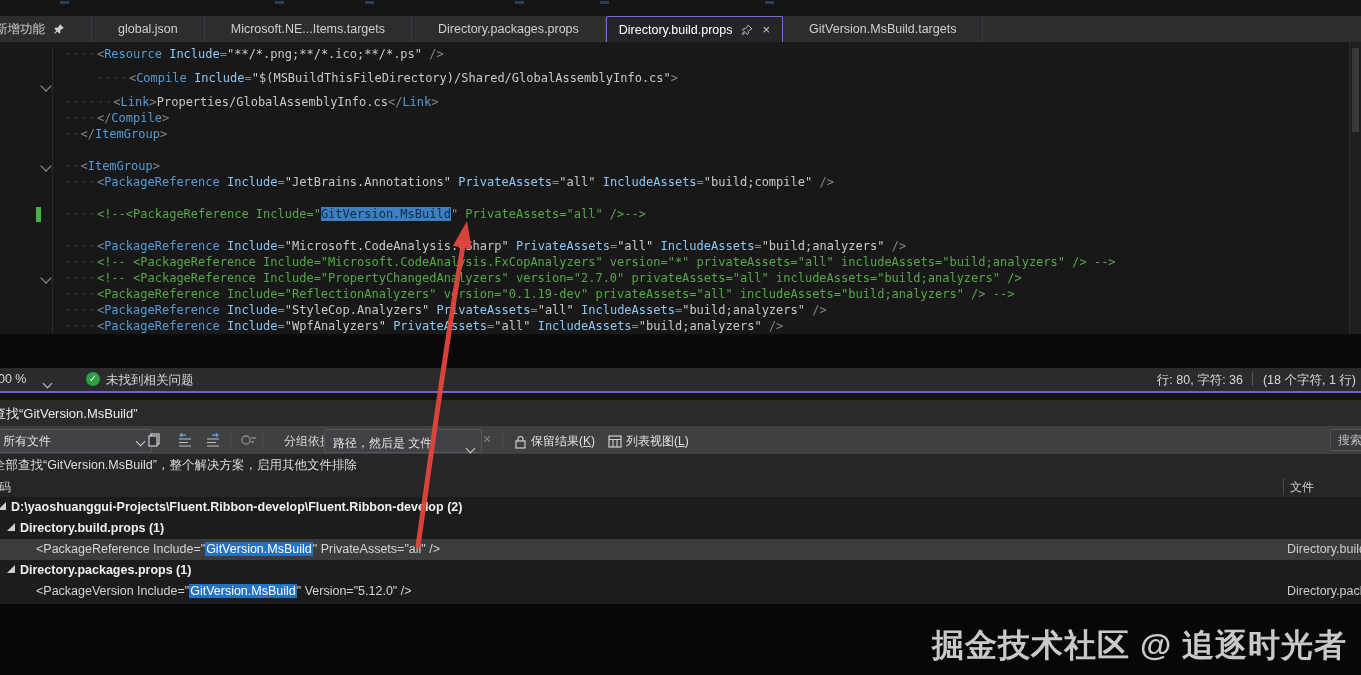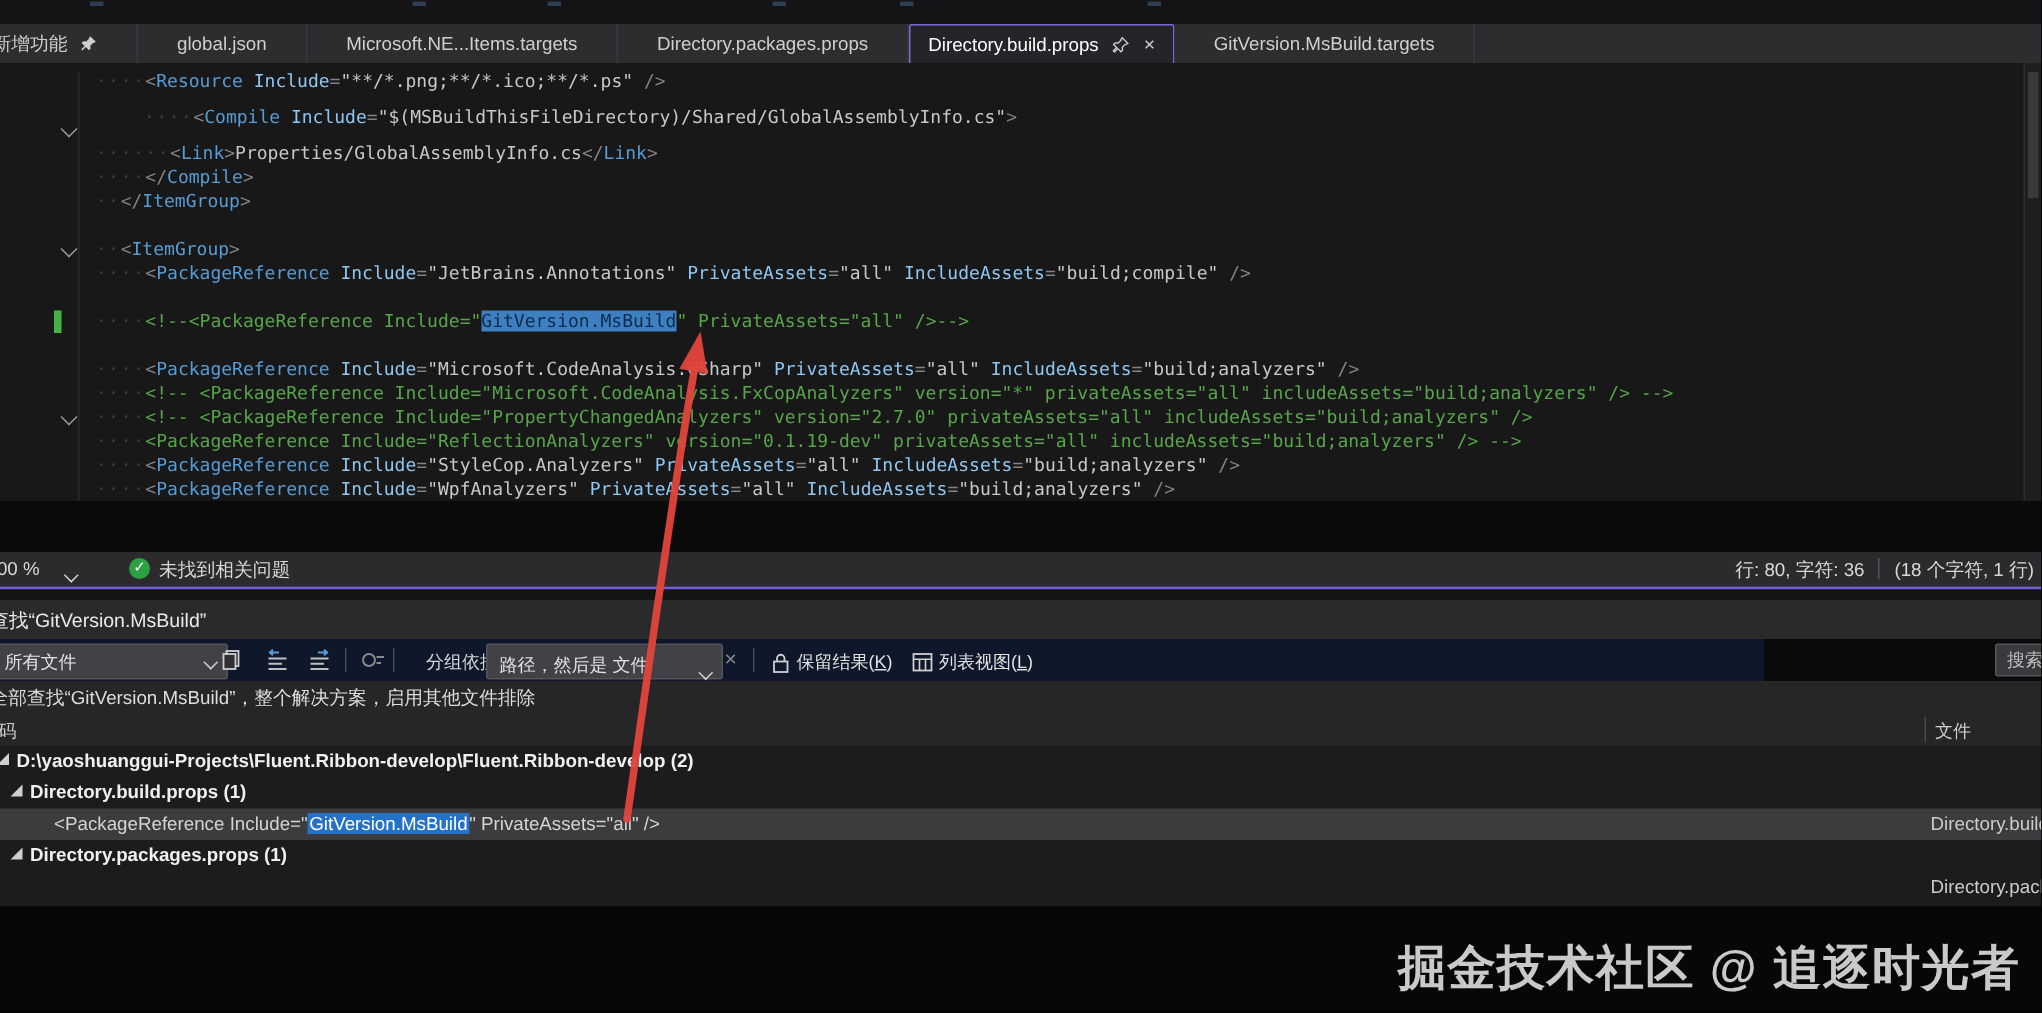--- a/index.html
+++ b/index.html
@@ -37,21 +37,21 @@
             font-size:10px;line-height:14px;text-align:center;}
   .estatus .msg{position:absolute;left:106px;top:4px;font-size:12.5px;}
   .estatus .lineinfo{position:absolute;right:118px;top:4px;font-size:12.5px;}
   .estatus .vdiv{position:absolute;right:108px;top:4px;width:1px;height:14px;background:#55555a;}
   .estatus .selinfo{position:absolute;right:5px;top:4px;font-size:12.5px;}
   .accentline{position:absolute;left:0;top:391px;width:1361px;height:2px;background:#6f5fd0;}
   .gap1{position:absolute;left:0;top:393px;width:1361px;height:7px;background:#141414;}
   
   .ftitle{position:absolute;left:0;top:400px;width:1361px;height:26px;background:#2a2a2b;}
   .ftitle span{display:inline-block;margin-left:-7px;margin-top:5px;font-size:13px;color:#eaeaea;}
-  .ftoolbar{position:absolute;left:0;top:426px;width:1176px;height:28px;background:#0f172a;}
+  .ftoolbar{position:absolute;left:0;top:426px;width:1361px;height:28px;background:#404040;}
   .dd{position:absolute;top:3px;height:22px;background:#414146;border:1px solid #555559;border-radius:2px;
       display:flex;align-items:center;color:#e2e2e2;font-size:12px;white-space:nowrap;}
   .dd .chevi{margin-left:auto;margin-right:7px;}
   .tbico{position:absolute;top:6px;}
   .tbsep{position:absolute;top:6px;width:1px;height:16px;background:#4a4a4f;}
   .tblabel{position:absolute;top:7px;font-size:12px;color:#d8d8d8;white-space:nowrap;margin-left:12px;}
   .tbbtn{position:absolute;top:7px;font-size:12px;color:#e0e0e0;display:flex;align-items:center;gap:4px;white-space:nowrap;}
   .clearx{position:absolute;top:6px;color:#8a8a8a;font-size:14px;line-height:14px;}
   .searchbox{position:absolute;left:1330px;top:3px;width:120px;height:20px;background:#3a3a3e;border:1px solid #55555a;
              border-radius:2px;color:#bdbdbd;font-size:12px;line-height:20px;padding-left:7px;}
@@ -233,21 +233,21 @@
     <span class="colcode">代码</span>
     <span class="coldiv"></span>
     <span class="colfile">文件</span>
   </div>
 
   <div class="fresults" id="results-area">
       <div class="rrow root" style="top: 0px;"><span class="tri"></span><span>D:\yaoshuanggui-Projects\Fluent.Ribbon-develop\Fluent.Ribbon-develop</span><span> (2)</span></div>
       <div class="rrow group" style="top: 21px;"><span class="tri"></span><span>Directory.build.props</span><span> (1)</span></div>
       <div class="rrow match sel" style="top: 42px;"><span><span>&lt;PackageReference Include="</span><span class="rmark">GitVersion.MsBuild</span><span>" PrivateAssets="all" /&gt;</span></span><div class="fcell">Directory.build.props</div></div>
       <div class="rrow group" style="top: 63px;"><span class="tri"></span><span>Directory.packages.props</span><span> (1)</span></div>
-      <div class="rrow match" style="top: 84px;"><div class="fcell">Directory.packages.props</div></div>
+      <div class="rrow match" style="top: 84px;"><span><span>&lt;PackageVersion Include="</span><span class="rmark">GitVersion.MsBuild</span><span>" Version="5.12.0" /&gt;</span></span><div class="fcell">Directory.packages.props</div></div>
     </div>
 
   <div class="bottomblack">
     <div class="watermark">掘金技术社区 @ 追逐时光者</div>
   </div>
 
   <svg class="arrowlayer" viewBox="0 0 1361 675">
     <path d="M 418 546 C 429 470, 448 330, 463 246" stroke="#e2463c" stroke-width="5" fill="none" stroke-linecap="round" opacity="0.95"></path>
     <polygon points="467,221 471.7,249.3 452.9,245.9" fill="#e2463c" opacity="0.95"></polygon>
   </svg>

